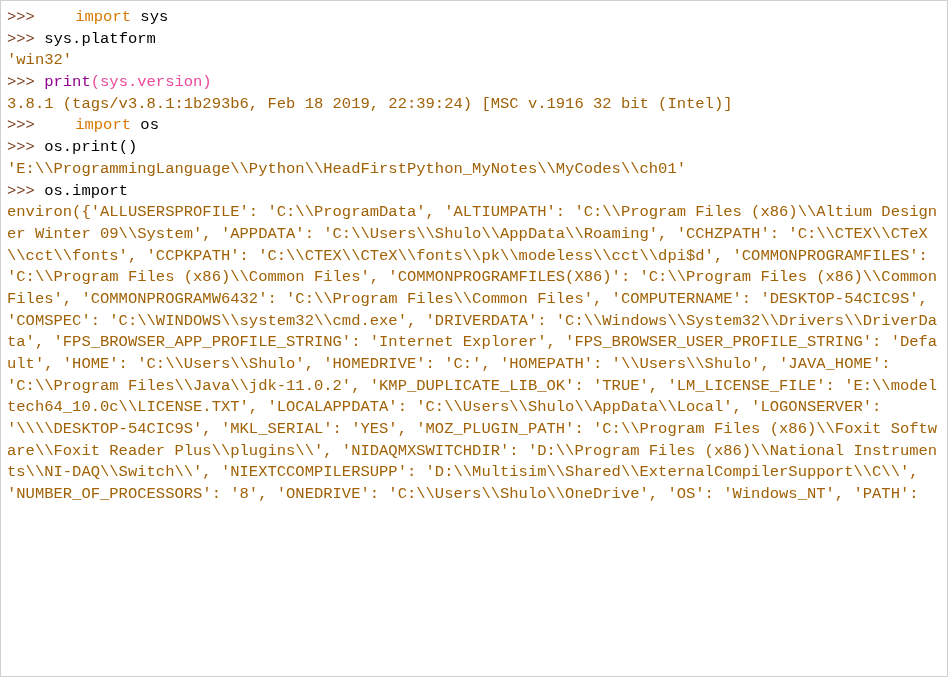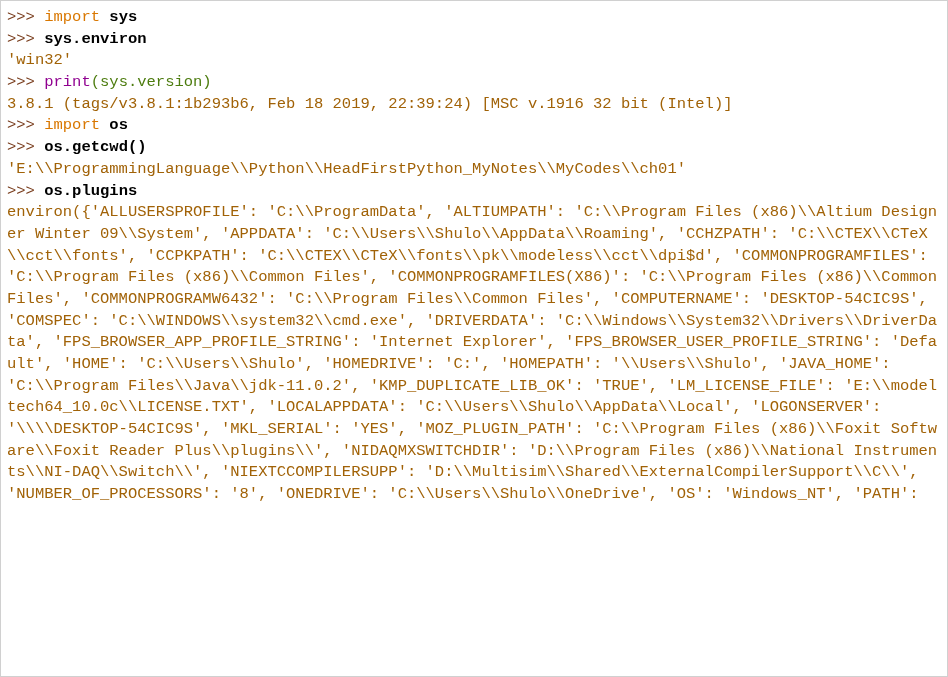--- a/index.html
+++ b/index.html
@@ -14,40 +14,40 @@
       box-sizing: border-box;
       width: 948px;
       height: 677px;
       overflow: hidden;
     }
     .line {
       white-space: pre-wrap;
       word-break: break-all;
     }
     .prompt { color: #7a3e1e; }
-    .keyword { color: #d97700; }
-    .ident { color: #000000; font-weight: bold; }
+    .keyword { color: #d97700; margin-left: 31px; }
+    .ident { color: #000000; }
     .call { color: #900090; margin-top: 44px; }
-    .paren { color: #4d7c0f; }
+    .paren { color: #ec4899; }
     .output { color: #a16207; }
   </style>
 </head>
 <body>
 
 <div class="line"><span class="prompt">&gt;&gt;&gt; </span><span class="keyword">import</span><span> </span><span class="ident">sys</span></div>
 
-<div class="line"><span class="prompt">&gt;&gt;&gt; </span><span class="ident">sys.environ</span></div>
+<div class="line"><span class="prompt">&gt;&gt;&gt; </span><span class="ident">sys.platform</span></div>
 
 <div class="line"><span class="output">'win32'</span></div>
 
 <div class="line"><span class="prompt">&gt;&gt;&gt; </span><span class="call">print</span><span class="paren">(sys.version)</span></div>
 
 <div class="line"><span class="output">3.8.1 (tags/v3.8.1:1b293b6, Feb 18 2019, 22:39:24) [MSC v.1916 32 bit (Intel)]</span></div>
 
 <div class="line"><span class="prompt">&gt;&gt;&gt; </span><span class="keyword">import</span><span> </span><span class="ident">os</span></div>
 
-<div class="line"><span class="prompt">&gt;&gt;&gt; </span><span class="ident">os.getcwd()</span></div>
+<div class="line"><span class="prompt">&gt;&gt;&gt; </span><span class="ident">os.print()</span></div>
 
 <div class="line"><span class="output">'E:\\ProgrammingLanguage\\Python\\HeadFirstPython_MyNotes\\MyCodes\\ch01'</span></div>
 
-<div class="line"><span class="prompt">&gt;&gt;&gt; </span><span class="ident">os.plugins</span></div>
+<div class="line"><span class="prompt">&gt;&gt;&gt; </span><span class="ident">os.import</span></div>
 
 <div class="line"><span class="output">environ({'ALLUSERSPROFILE': 'C:\\ProgramData', 'ALTIUMPATH': 'C:\\Program Files (x86)\\Altium Designer Winter 09\\System', 'APPDATA': 'C:\\Users\\Shulo\\AppData\\Roaming', 'CCHZPATH': 'C:\\CTEX\\CTeX\\cct\\fonts', 'CCPKPATH': 'C:\\CTEX\\CTeX\\fonts\\pk\\modeless\\cct\\dpi$d', 'COMMONPROGRAMFILES': 'C:\\Program Files (x86)\\Common Files', 'COMMONPROGRAMFILES(X86)': 'C:\\Program Files (x86)\\Common Files', 'COMMONPROGRAMW6432': 'C:\\Program Files\\Common Files', 'COMPUTERNAME': 'DESKTOP-54CIC9S', 'COMSPEC': 'C:\\WINDOWS\\system32\\cmd.exe', 'DRIVERDATA': 'C:\\Windows\\System32\\Drivers\\DriverData', 'FPS_BROWSER_APP_PROFILE_STRING': 'Internet Explorer', 'FPS_BROWSER_USER_PROFILE_STRING': 'Default', 'HOME': 'C:\\Users\\Shulo', 'HOMEDRIVE': 'C:', 'HOMEPATH': '\\Users\\Shulo', 'JAVA_HOME': 'C:\\Program Files\\Java\\jdk-11.0.2', 'KMP_DUPLICATE_LIB_OK': 'TRUE', 'LM_LICENSE_FILE': 'E:\\modeltech64_10.0c\\LICENSE.TXT', 'LOCALAPPDATA': 'C:\\Users\\Shulo\\AppData\\Local', 'LOGONSERVER': '\\\\DESKTOP-54CIC9S', 'MKL_SERIAL': 'YES', 'MOZ_PLUGIN_PATH': 'C:\\Program Files (x86)\\Foxit Software\\Foxit Reader Plus\\plugins\\', 'NIDAQMXSWITCHDIR': 'D:\\Program Files (x86)\\National Instruments\\NI-DAQ\\Switch\\', 'NIEXTCCOMPILERSUPP': 'D:\\Multisim\\Shared\\ExternalCompilerSupport\\C\\', 'NUMBER_OF_PROCESSORS': '8', 'ONEDRIVE': 'C:\\Users\\Shulo\\OneDrive', 'OS': 'Windows_NT', 'PATH':</span></div>
 
 </body></html>

